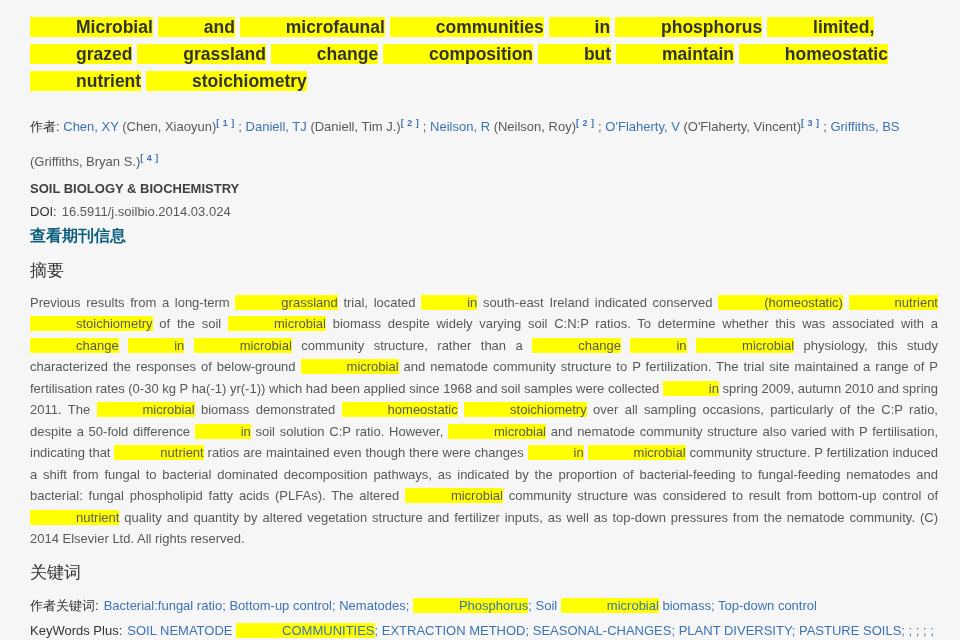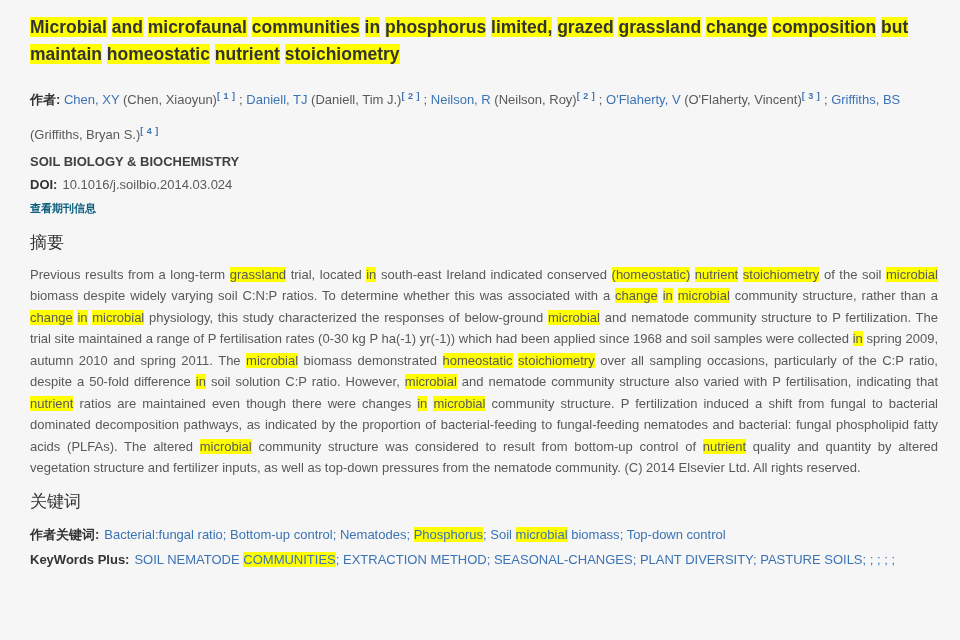--- a/index.html
+++ b/index.html
@@ -5,32 +5,32 @@
   :root{
     --highlight:#ffff00; --link-blue:#3b73b5; --journal-link-teal:#0b5e7d;
     --body-gray:#595959; --heading-dark:#333333; --page-bg:#f6f6f6;
   }
   *{box-sizing:border-box;}
   html,body{margin:0;padding:0;}
   body{background:var(--page-bg);font-family:"Liberation Sans",sans-serif;color:var(--body-gray);}
   .page{position:relative;width:960px;height:640px;overflow:hidden;padding:10px 20px 0 30px;background:var(--page-bg);}
 
   .title{font-size:17.5px;font-weight:bold;color:var(--heading-dark);line-height:27px;margin:4px 0 0;width:884px;}
-  .hl{background:var(--highlight);}
+  .hl{background:var(--highlight);padding-left:46px;}
 
   .authors{margin-top:13px;font-size:13px;line-height:31px;width:906px;color:var(--body-gray);}
-  .label{font-weight:bold;color:var(--heading-dark);}
+  .label{font-weight:normal;color:var(--heading-dark);}
   .alink{color:var(--link-blue);text-decoration:none;cursor:pointer;text-align:center;}
   sup.sup{color:var(--link-blue);font-weight:bold;font-size:9px;letter-spacing:0.5px;}
 
   .journal{margin-top:0;font-size:13px;line-height:23px;}
   .jname{font-weight:bold;color:#404040;}
   .jrow .label{margin-right:5px;}
   .jrow .pair{margin-right:10px;}
-  .jlink{display:inline-block;margin-top:1px;color:var(--journal-link-teal);font-weight:bold;font-size:11px;text-decoration:none;cursor:pointer;}
+  .jlink{display:inline-block;margin-top:1px;color:var(--journal-link-teal);font-weight:bold;font-size:16px;text-decoration:none;cursor:pointer;}
 
   .section-heading{font-size:17px;font-weight:normal;color:var(--heading-dark);margin:11px 0 10px;}
   .abstract{font-size:13px;line-height:21.5px;color:var(--body-gray);text-align:justify;width:908px;margin:0;}
 
   .kwrow{font-size:13px;line-height:23px;width:908px;color:var(--link-blue);margin:2px 0 0;}
   .kwrow .label{margin-right:5px;}
 </style>
 </head>
 <body>
 
@@ -39,21 +39,21 @@
   <h1 class="title"><span class="hl">Microbial</span> <span class="hl">and</span> <span class="hl">microfaunal</span> <span class="hl">communities</span> <span class="hl">in</span> <span class="hl">phosphorus</span> <span class="hl">limited,</span> <span class="hl">grazed</span> <span class="hl">grassland</span> <span class="hl">change</span> <span class="hl">composition</span> <span class="hl">but</span> <span class="hl">maintain</span> <span class="hl">homeostatic</span> <span class="hl">nutrient</span> <span class="hl">stoichiometry</span></h1>
 
   <div class="authors">
     <span class="label">作者:</span>
     <span><a class="alink">Chen, XY</a><span> (Chen, Xiaoyun)</span><sup class="sup">[ 1 ]</sup> ; <a class="alink">Daniell, TJ</a><span> (Daniell, Tim J.)</span><sup class="sup">[ 2 ]</sup> ; <a class="alink">Neilson, R</a><span> (Neilson, Roy)</span><sup class="sup">[ 2 ]</sup> ; <a class="alink">O'Flaherty, V</a><span> (O'Flaherty, Vincent)</span><sup class="sup">[ 3 ]</sup> ; <a class="alink">Griffiths, BS</a><span> (Griffiths, Bryan S.)</span><sup class="sup">[ 4 ]</sup></span>
   </div>
 
   <div class="journal">
     <div class="jname">SOIL BIOLOGY &amp; BIOCHEMISTRY</div>
     <div class="jrow">
-      <span class="label">DOI:</span><span>10.1016/j.soilbio.2014.03.024</span>
+      <span class="label">DOI:</span><span>16.5911/j.soilbio.2014.03.024</span>
     </div>
     <a class="jlink">查看期刊信息</a>
   </div>
 
   <h2 class="section-heading">摘要</h2>
   <p class="abstract"><span>Previous results from a long-term </span><span class="hl">grassland</span><span> trial, located </span><span class="hl">in</span><span> south-east Ireland indicated conserved </span><span class="hl">(homeostatic)</span><span> </span><span class="hl">nutrient</span><span> </span><span class="hl">stoichiometry</span><span> of the soil </span><span class="hl">microbial</span><span> biomass despite widely varying soil C:N:P ratios. To determine whether this was associated with a </span><span class="hl">change</span><span> </span><span class="hl">in</span><span> </span><span class="hl">microbial</span><span> community structure, rather than a </span><span class="hl">change</span><span> </span><span class="hl">in</span><span> </span><span class="hl">microbial</span><span> physiology, this study characterized the responses of below-ground </span><span class="hl">microbial</span><span> and nematode community structure to P fertilization. The trial site maintained a range of P fertilisation rates (0-30 kg P ha(-1) yr(-1)) which had been applied since 1968 and soil samples were collected </span><span class="hl">in</span><span> spring 2009, autumn 2010 and spring 2011. The </span><span class="hl">microbial</span><span> biomass demonstrated </span><span class="hl">homeostatic</span><span> </span><span class="hl">stoichiometry</span><span> over all sampling occasions, particularly of the C:P ratio, despite a 50-fold difference </span><span class="hl">in</span><span> soil solution C:P ratio. However, </span><span class="hl">microbial</span><span> and nematode community structure also varied with P fertilisation, indicating that </span><span class="hl">nutrient</span><span> ratios are maintained even though there were changes </span><span class="hl">in</span><span> </span><span class="hl">microbial</span><span> community structure. P fertilization induced a shift from fungal to bacterial dominated decomposition pathways, as indicated by the proportion of bacterial-feeding to fungal-feeding nematodes and bacterial: fungal phospholipid fatty acids (PLFAs). The altered </span><span class="hl">microbial</span><span> community structure was considered to result from bottom-up control of </span><span class="hl">nutrient</span><span> quality and quantity by altered vegetation structure and fertilizer inputs, as well as top-down pressures from the nematode community. (C) 2014 Elsevier Ltd. All rights reserved.</span></p>
 
   <h2 class="section-heading">关键词</h2>
 
   <div class="kwrow">

